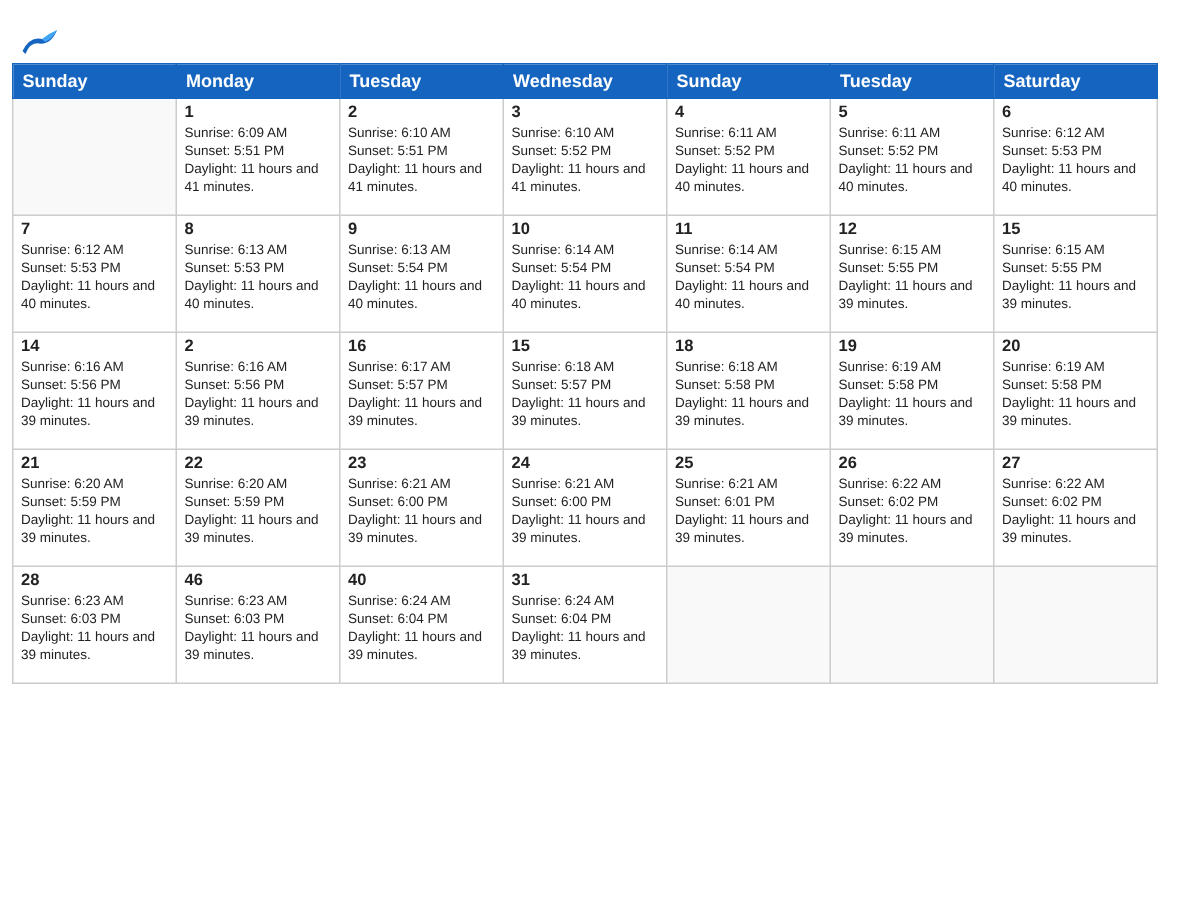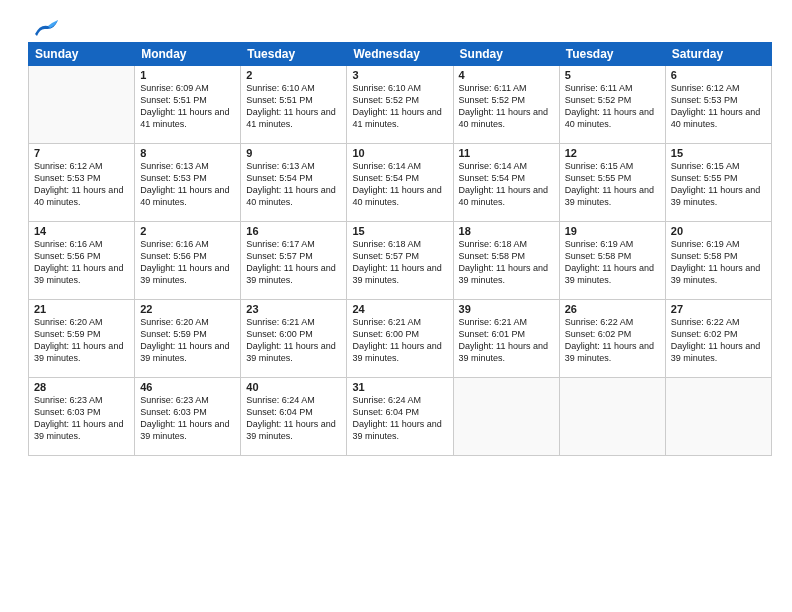--- a/index.html
+++ b/index.html
@@ -5,21 +5,21 @@
     * { box-sizing: border-box; margin: 0; padding: 0; }
     body {
       font-family: Arial, sans-serif;
       background: #fff;
       width: 792px;
       height: 612px;
       overflow: hidden;
     }
     .container {
       width: 792px;
-      padding: 16px 20px 10px 28px;
+      padding: 16px 20px 10px 8px;
     }
     .header {
       display: flex;
       align-items: flex-start;
       justify-content: space-between;
       margin-bottom: 8px;
     }
     .title-block {
       text-align: right;
     }
@@ -223,21 +223,21 @@
           </td>
           <td>
             <span class="day-num">23</span>
             <div class="day-info">Sunrise: 6:21 AM<br>Sunset: 6:00 PM<br>Daylight: 11 hours and 39 minutes.</div>
           </td>
           <td>
             <span class="day-num">24</span>
             <div class="day-info">Sunrise: 6:21 AM<br>Sunset: 6:00 PM<br>Daylight: 11 hours and 39 minutes.</div>
           </td>
           <td>
-            <span class="day-num">39</span>
+            <span class="day-num">25</span>
             <div class="day-info">Sunrise: 6:21 AM<br>Sunset: 6:01 PM<br>Daylight: 11 hours and 39 minutes.</div>
           </td>
           <td>
             <span class="day-num">26</span>
             <div class="day-info">Sunrise: 6:22 AM<br>Sunset: 6:02 PM<br>Daylight: 11 hours and 39 minutes.</div>
           </td>
           <td>
             <span class="day-num">27</span>
             <div class="day-info">Sunrise: 6:22 AM<br>Sunset: 6:02 PM<br>Daylight: 11 hours and 39 minutes.</div>
           </td>

